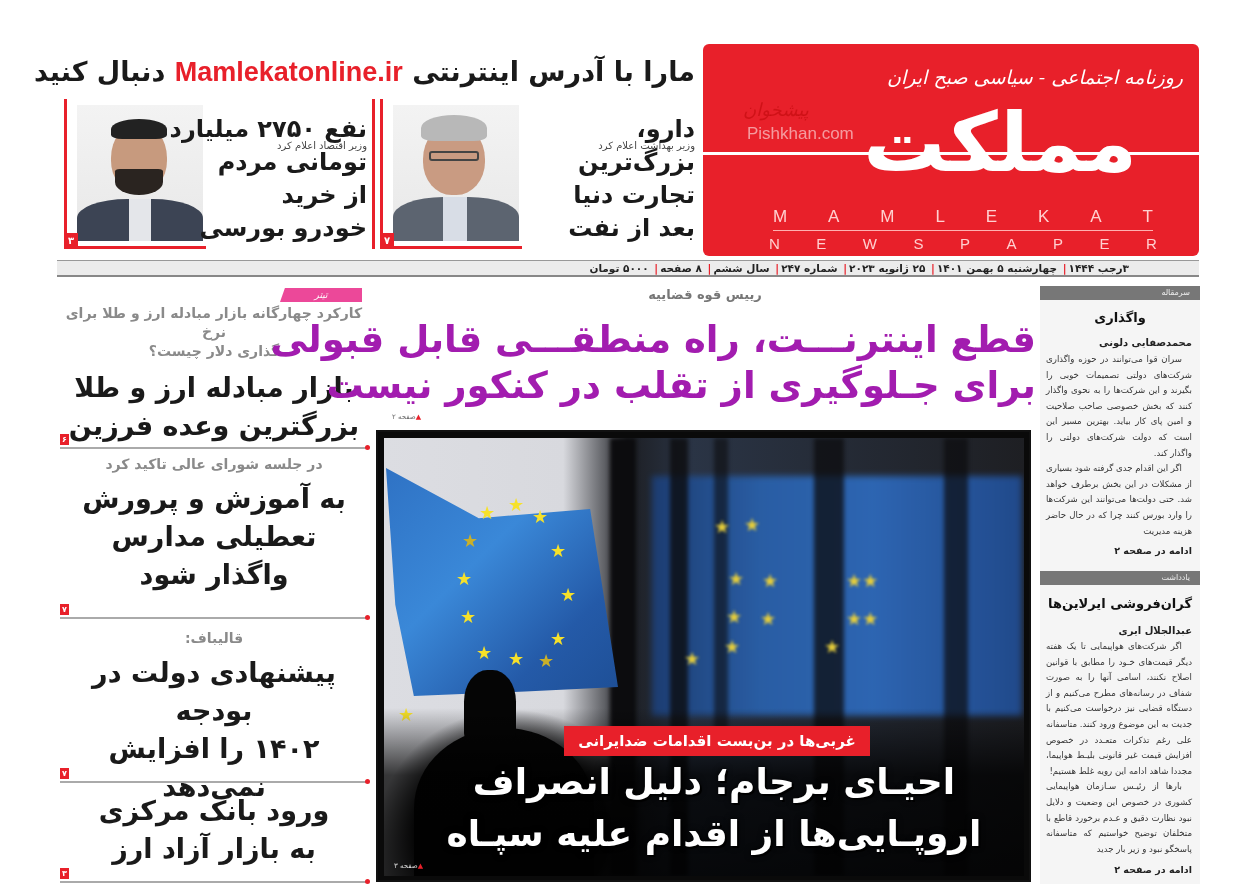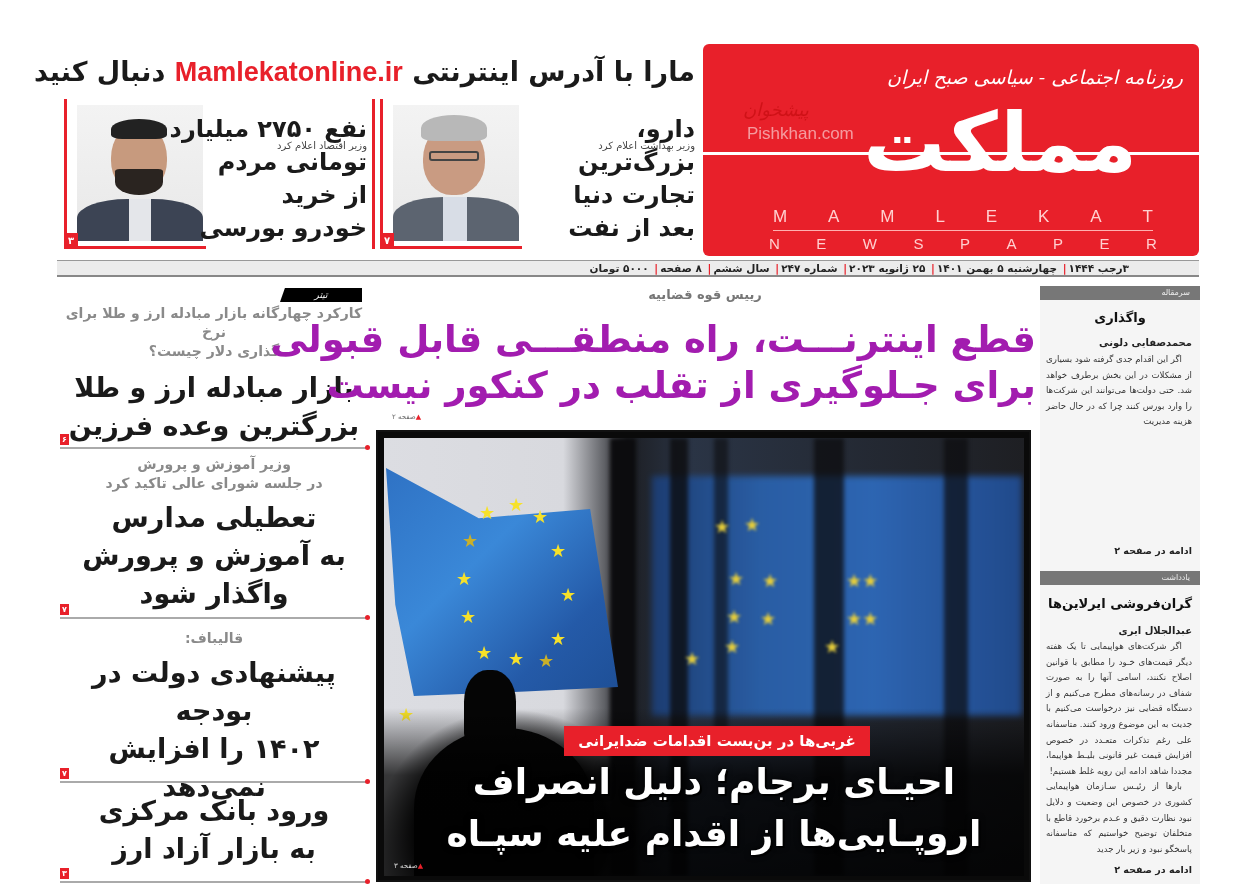--- a/index.html
+++ b/index.html
@@ -31,21 +31,21 @@
   .face { position: absolute; border-radius: 50% 50% 46% 46%; }
   .pnum { position: absolute; left: -3px; bottom: -3px; width: 14px; height: 16px; background: #e8202a; color: #fff; font-size: 10px; font-weight: bold; text-align: center; line-height: 16px; }
 
   
   .datebar { left: 57px; top: 260px; width: 1142px; height: 17px; background: #ececec; border-top: 1px solid #999; border-bottom: 2px solid #888; }
   .datebar-text { right: 70px; top: 1px; position: absolute; direction: rtl; font-size: 10.5px; font-weight: bold; color: #222; white-space: nowrap; }
   .datebar-text .sep { color: #e8202a; padding: 0 2px; }
 
   
   .leftcol { left: 60px; top: 284px; width: 308px; }
-  .tag-red { position: absolute; left: 220px; top: 4px; width: 82px; height: 14px; background: #000000; color: #fff; font-size: 9px; text-align: center; line-height: 14px; font-style: italic; clip-path: polygon(6% 0, 100% 0, 100% 100%, 0 100%); }
+  .tag-red { position: absolute; left: 220px; top: 4px; width: 82px; height: 14px; background: #ec4899; color: #fff; font-size: 9px; text-align: center; line-height: 14px; font-style: italic; clip-path: polygon(6% 0, 100% 0, 100% 100%, 0 100%); }
   .lc-item { position: absolute; left: 0; width: 308px; direction: rtl; text-align: center; }
   .lc-kicker { color: #8a8a8a; font-weight: bold; font-size: 14px; line-height: 19px; }
   .lc-head { color: #1a1a1a; font-weight: 900; font-size: 27px; line-height: 38px; }
   .lc-rule { position: absolute; left: 0; width: 308px; height: 2px; background: #aaa; }
   .lc-dot { position: absolute; right: -2px; width: 5px; height: 5px; border-radius: 50%; background: #e8202a; top: -2px; }
   .lc-num { position: absolute; left: 0; width: 9px; height: 11px; background: #e8202a; color: #fff; font-size: 8px; font-weight: bold; text-align: center; line-height: 11px; }
 
   
   .cc-kicker { left: 380px; top: 287px; width: 650px; text-align: center; direction: rtl; color: #777; font-size: 13px; font-weight: bold; }
   .cc-head { left: 376px; top: 317px; width: 660px; text-align: center; direction: rtl; font-weight: 900; font-size: 37px; line-height: 46px; color: #a21caf; white-space: nowrap; }
@@ -180,26 +180,25 @@
       <div>بزرگترین وعده فرزین</div>
     </div>
   </div>
   <div class="lc-num" style="top:150px;">۶</div>
   <div class="lc-rule" style="top:163px;">
       <div class="lc-dot"></div>
     </div>
 
   <div class="lc-item" style="top:171px;">
     <div class="lc-kicker">
-      <div>وزیر آموزش و پرورش</div>
       <div>در جلسه شورای عالی تاکید کرد</div>
     </div>
     <div class="lc-head" style="margin-top:6px;">
+      <div>به آموزش و پرورش</div>
       <div>تعطیلی مدارس</div>
-      <div>به آموزش و پرورش</div>
       <div>واگذار شود</div>
     </div>
   </div>
   <div class="lc-num" style="top:320px;">۷</div>
   <div class="lc-rule" style="top:333px;">
       <div class="lc-dot"></div>
     </div>
 
   <div class="lc-item" style="top:345px;">
     <div class="lc-kicker">
@@ -279,20 +278,21 @@
     <div class="ph-pageref"><b>▲</b><span>صفحه ۳</span></div>
   </div>
 </div>
 
 <div class="rc-bg" style="top:286px; height:598px;"></div>
 
 <div class="rc-bar" style="top:286px;">سرمقاله</div>
 <div class="rc-title" style="top:310px;">واگذاری</div>
 <div class="rc-author" style="top:337px;">محمدصفایی دلونی</div>
 <div class="rc-body" style="top:352px;">
+  <p>سران قوا می‌توانند در حوزه واگذاری شرکت‌های دولتی تصمیمات خوبی را بگیرند و این شرکت‌ها را به نحوی واگذار کنند که بخش خصوصی صاحب صلاحیت و امین پای کار بیاید. بهترین مسیر این است که دولت شرکت‌های دولتی را واگذار کند.</p>
   <p>اگر این اقدام جدی گرفته شود بسیاری از مشکلات در این بخش برطرف خواهد شد. حتی دولت‌ها می‌توانند این شرکت‌ها را وارد بورس کنند چرا که در حال حاضر هزینه مدیریت</p>
 </div>
 <div class="rc-more" style="top:545px;">ادامه در صفحه ۲</div>
 
 <div class="rc-bar" style="top:571px;">یادداشت</div>
 <div class="rc-title" style="top:596px;">گران‌فروشی ایرلاین‌ها</div>
 <div class="rc-author" style="top:625px;">عبدالجلال ایری</div>
 <div class="rc-body" style="top:639px;">
   <p>اگر شرکت‌های هواپیمایی تا یک هفته دیگر قیمت‌های خـود را مطابق با قوانین اصلاح نکنند، اسامی آنها را به صورت شفاف در رسانه‌های مطرح می‌کنیم و از دستگاه قضایی نیز درخواست می‌کنیم با جدیت به این موضوع ورود کنند. متاسفانه علی رغم تذکرات متعـدد در خصوص افزایش قیمت غیر قانونی بلیـط هواپیما، مجددا شاهد ادامه این رویه غلط هستیم!</p>
   <p>بارها از رئیـس سـازمان هواپیمایی کشوری در خصوص این وضعیت و دلایل نبود نظارت دقیق و عـدم برخورد قاطع با متخلفان توضیح خواستیم که متاسفانه پاسخگو نبود و زیر بار جدید</p>

